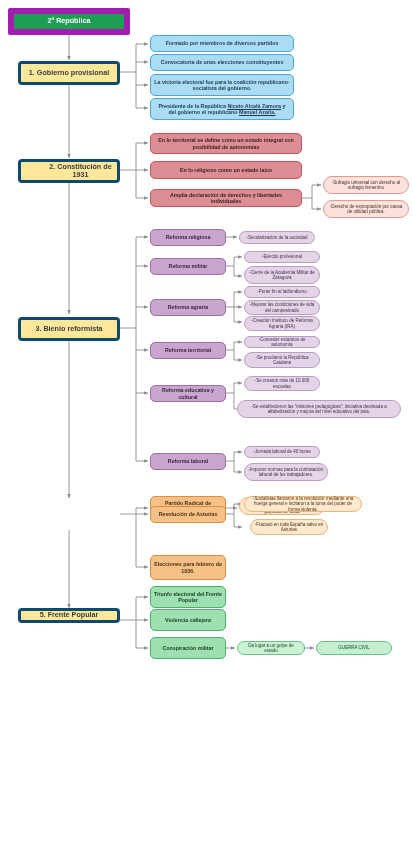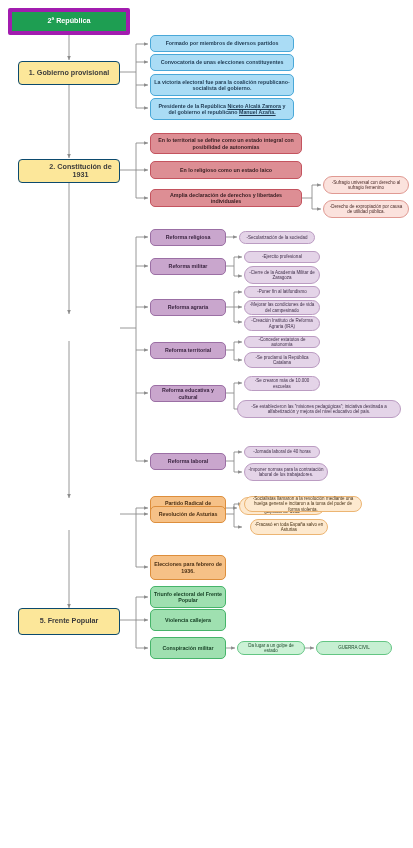--- a/index.html
+++ b/index.html
@@ -19,27 +19,27 @@
     display:flex; align-items:center; justify-content:center;
     text-align:center;
     border-style:solid;
     line-height:1.15;
     padding:2px 3px;
     z-index:2;
   }
 
   
   .n-root {
-    background:#1e9e52; border:4px solid #a21caf; border-radius:2px;
+    background:#1e9e52; border:6px solid #a21caf; border-radius:2px;
     color:#ffffff; font-weight:bold; font-size:7.2px;
   }
 
   
   .n-spine {
-    background:#fce79a; border:1px solid #0c4a6e; border-radius:4px;
+    background:#fce79a; border:3px solid #0c4a6e; border-radius:4px;
     color:#3c3c3c; font-weight:bold; font-size:7.2px;
   }
 
   
   .n-blue {
     background:#aadcf5; border:1px solid #4aa8d8; border-radius:5px;
     color:#1f3a52; font-weight:bold; font-size:5.3px;
   }
 
   
@@ -217,20 +217,23 @@
   <div class="node n-red" style="left:150px; top:189px; width:152px; height:18px;">
     <span>Amplia declaración de derechos y libertades individuales</span>
   </div>
   <div class="node n-redlight" style="left:323px; top:176px; width:86px; height:18px;">
     <span>-Sufragio universal con derecho al sufragio femenino</span>
   </div>
   <div class="node n-redlight" style="left:323px; top:200px; width:86px; height:18px;">
     <span>-Derecho de expropiación por causa de utilidad pública.</span>
   </div>
 
+  <div class="node n-spine" style="left:18px; top:317px; width:102px; height:24px;">
+    <span>3. Bienio reformista</span>
+  </div>
 
   <div class="node n-purple" style="left:150px; top:229px; width:76px; height:17px;">
     <span>Reforma religiosa</span>
   </div>
   <div class="node n-purplelight" style="left:239px; top:231px; width:76px; height:13px;">
     <span>-Secularización de la sociedad</span>
   </div>
 
   <div class="node n-purple" style="left:150px; top:258px; width:76px; height:17px;">
     <span>Reforma militar</span>
@@ -297,21 +300,21 @@
   <div class="node n-orangelight" style="left:244px; top:496px; width:118px; height:16px;">
     <span>-Socialistas llamaron a la revolución mediante una huelga general e incitaron a la toma del poder de forma violenta.</span>
   </div>
   <div class="node n-orangelight" style="left:250px; top:519px; width:78px; height:16px;">
     <span>-Fracasó en toda España salvo en Asturias</span>
   </div>
   <div class="node n-orange" style="left:150px; top:555px; width:76px; height:25px;">
     <span>Elecciones para febrero de 1936.</span>
   </div>
 
-  <div class="node n-spine" style="left:18px; top:608px; width:102px; height:27px;">
+  <div class="node n-spine" style="left:18px; top:608px; width:102px; height:15px;">
     <span>5. Frente Popular</span>
   </div>
   <div class="node n-green" style="left:150px; top:586px; width:76px; height:22px;">
     <span>Triunfo electoral del Frente Popular</span>
   </div>
   <div class="node n-green" style="left:150px; top:609px; width:76px; height:22px;">
     <span>Violencia callejera</span>
   </div>
   <div class="node n-green" style="left:150px; top:637px; width:76px; height:22px;">
     <span>Conspiración militar</span>

